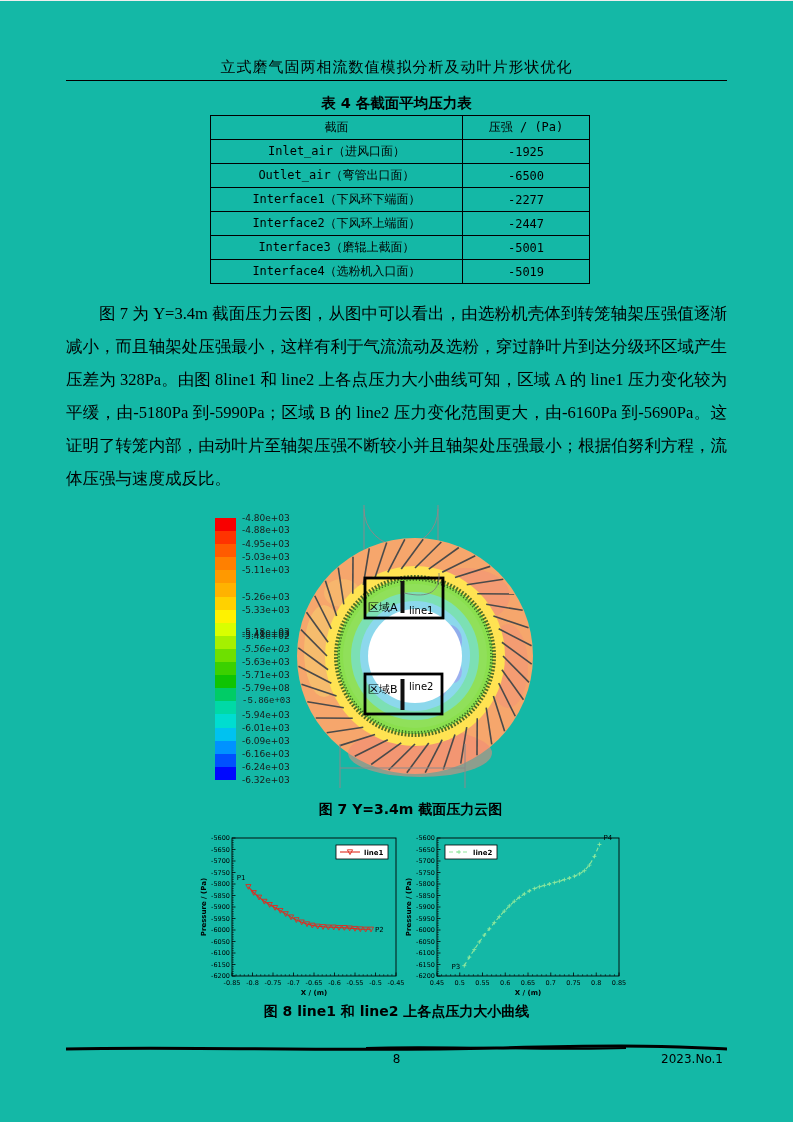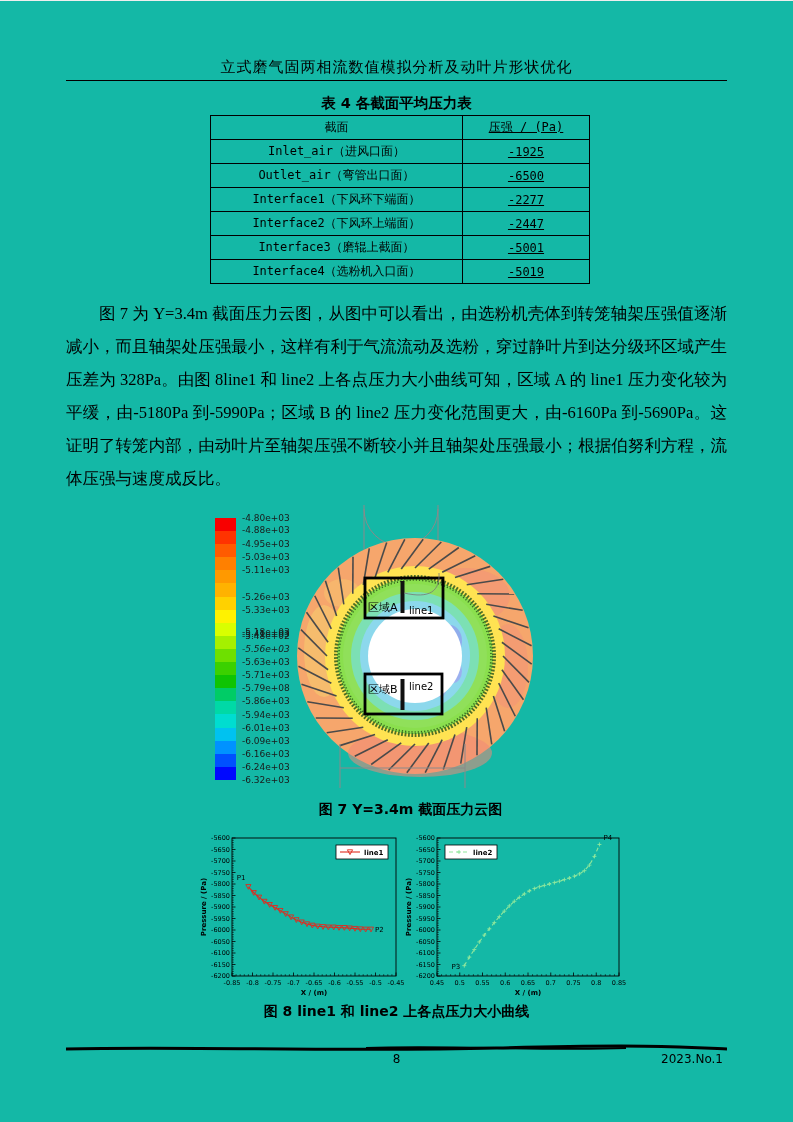--- a/index.html
+++ b/index.html
@@ -7,21 +7,21 @@
         font-family:"Liberation Serif",serif;color:#000;border-top:1px solid #eee;}
   .abs{position:absolute;}
   .header-title{top:57px;left:0;width:100%;text-align:center;font-size:15px;letter-spacing:1px;}
   .header-rule{top:79px;left:66px;width:661px;height:0;border-top:1.6px solid #000;}
   .table-caption{top:93px;left:0;width:100%;text-align:center;font-size:14.5px;font-weight:bold;
                  font-family:"DejaVu Sans",sans-serif;}
   .data-table{top:114px;left:210px;border-collapse:collapse;font-family:"DejaVu Sans Mono",monospace;
               font-size:12px;}
   .data-table td{border:1.5px solid #000;text-align:center;height:23px;padding:0 4px;}
   .data-table td.c1{width:243px;}
-  .data-table td.c2{width:118px;text-decoration:underline;}
+  .data-table td.c2{width:118px;}
   .paragraph{top:296px;left:66px;width:661px;font-size:16.5px;line-height:33px;
              text-align:justify;text-indent:2em;}
   .colorbar{top:517px;left:215px;width:21px;height:262px;}
   .colorbar .seg{width:21px;height:13.1px;}
   .cb-labels{top:517px;left:242px;width:60px;height:270px;font-family:"DejaVu Sans",sans-serif;
              font-size:9px;color:#1a1a1a;}
   .cb-labels div{position:absolute;left:0;white-space:nowrap;}
   .fig-caption{left:0;width:100%;text-align:center;font-size:14px;font-weight:bold;
                font-family:"DejaVu Sans",sans-serif;}
   .cap7{top:800px;margin-left:14px;}
@@ -106,21 +106,21 @@
       <div style="top: 47.4px;">-5.11e+03</div>
       <div style="top: 60.5px; margin-top: 48px;">-5.18e+03</div>
       <div style="top: 73.6px;">-5.26e+03</div>
       <div style="top: 86.7px;">-5.33e+03</div>
       <div style="top: 84px; margin-top: 27px;">-5.41e+03</div>
       <div style="top: 112.9px;">-5.48e+02</div>
       <div style="top: 126px; font-style: italic;">-5.56e+03</div>
       <div style="top: 139.1px;">-5.63e+03</div>
       <div style="top: 152.2px;">-5.71e+03</div>
       <div style="top: 165.3px;">-5.79e+08</div>
-      <div style="top: 178.4px;">-5.86e+03</div>
+      <div style="top: 178.4px; font-family: Liberation Mono, monospace;">-5.86e+03</div>
       <div style="top: 191.5px;">-5.94e+03</div>
       <div style="top: 204.6px;">-6.01e+03</div>
       <div style="top: 217.7px;">-6.09e+03</div>
       <div style="top: 230.8px;">-6.16e+03</div>
       <div style="top: 243.9px;">-6.24e+03</div>
       <div style="top: 257px;">-6.32e+03</div>
     </div>
 
   <svg class="abs" id="contour" style="top:500px;left:280px;" width="270" height="300" viewBox="0 0 270 300">
 

